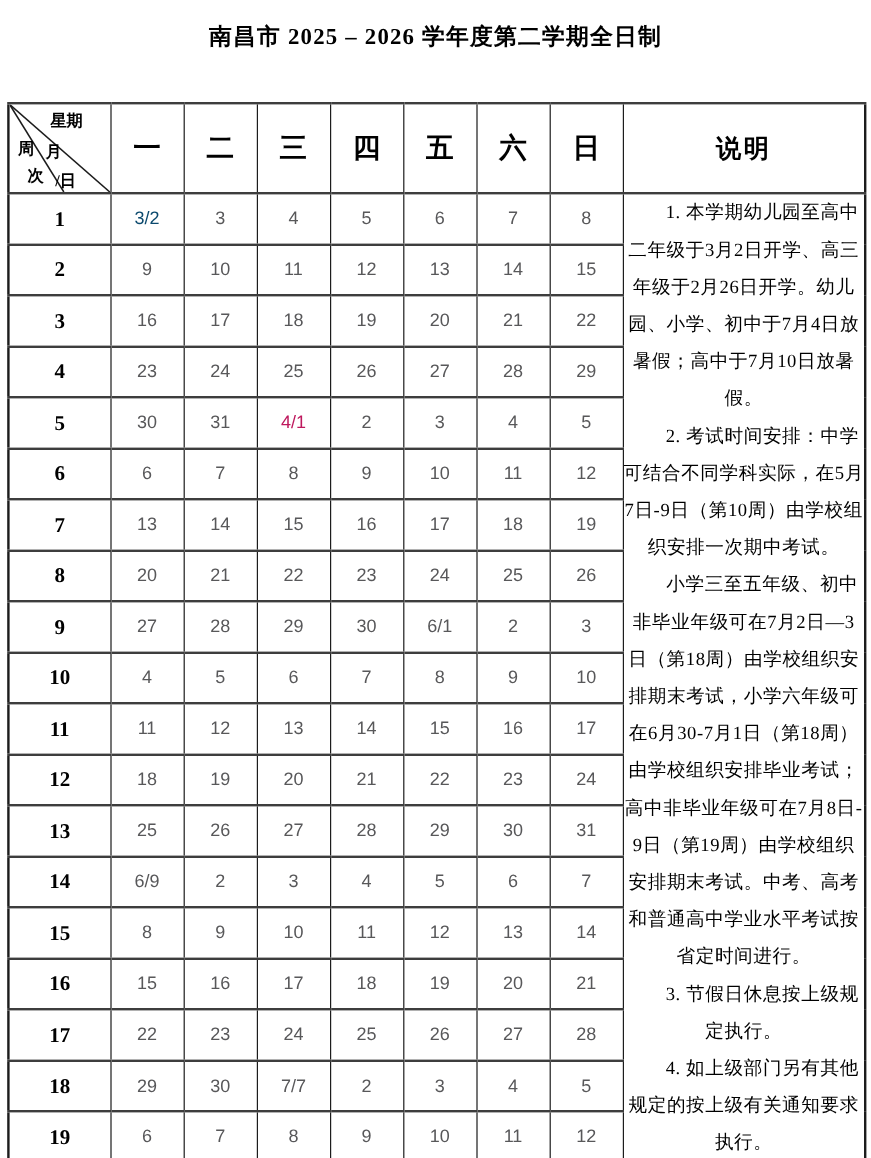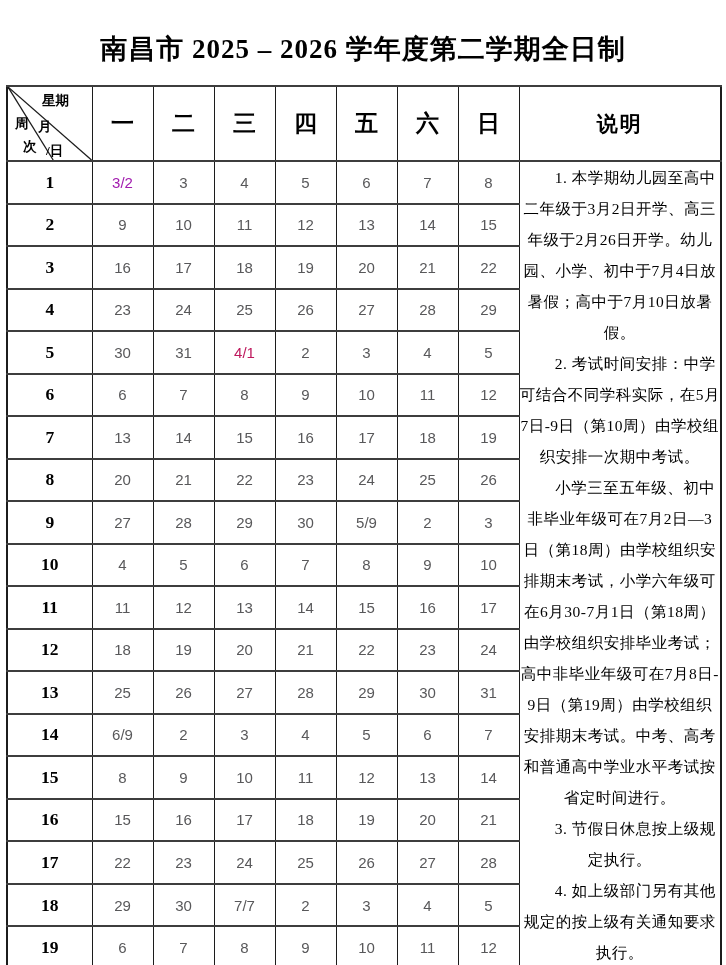--- a/index.html
+++ b/index.html
@@ -16,25 +16,24 @@
     font-family: "Liberation Serif", "DejaVu Serif", serif;
     color: #000;
   }
   .title {
     position: absolute;
     top: 16px;
     left: 0;
     width: 726px;
     text-align: center;
     font-weight: bold;
-    font-size: 27px;
+    font-size: 19px;
     line-height: 32px;
     letter-spacing: 1px;
     color: #000;
-    margin-top: 17px;
   }
   table.calendar {
     position: absolute;
     left: 6px;
     top: 85px;
     width: 714px;
     border-collapse: collapse;
     table-layout: fixed;
     border: 2px solid #1c1c1c;
   }
@@ -141,21 +140,21 @@
         <th class="day-h">四</th>
         <th class="day-h">五</th>
         <th class="day-h">六</th>
         <th class="day-h">日</th>
         <th class="notes-h">说明</th>
       </tr>
     </thead>
     <tbody>
         <tr>
           <th class="week-num">1</th>
-          <td class="date-cell" style="color: #a21caf;">3/2</td>
+          <td class="date-cell" style="color: #0c4a6e;">3/2</td>
           <td class="date-cell" style="color: rgb(88, 88, 90);">3</td>
           <td class="date-cell" style="color: rgb(88, 88, 90);">4</td>
           <td class="date-cell" style="color: rgb(88, 88, 90);">5</td>
           <td class="date-cell" style="color: rgb(88, 88, 90);">6</td>
           <td class="date-cell" style="color: rgb(88, 88, 90);">7</td>
           <td class="date-cell" style="color: rgb(88, 88, 90);">8</td>
           <td class="notes-cell" rowspan="19">
             <p>1. 本学期幼儿园至高中二年级于3月2日开学、高三年级于2月26日开学。幼儿园、小学、初中于7月4日放暑假；高中于7月10日放暑假。</p>
             <p>2. 考试时间安排：中学可结合不同学科实际，在5月7日-9日（第10周）由学校组织安排一次期中考试。</p>
             <p>小学三至五年级、初中非毕业年级可在7月2日—3日（第18周）由学校组织安排期末考试，小学六年级可在6月30-7月1日（第18周）由学校组织安排毕业考试；高中非毕业年级可在7月8日-9日（第19周）由学校组织安排期末考试。中考、高考和普通高中学业水平考试按省定时间进行。</p>
@@ -232,21 +231,21 @@
           <td class="date-cell" style="color: rgb(88, 88, 90);">24</td>
           <td class="date-cell" style="color: rgb(88, 88, 90);">25</td>
           <td class="date-cell" style="color: rgb(88, 88, 90);">26</td>
         </tr>
         <tr>
           <th class="week-num">9</th>
           <td class="date-cell" style="color: rgb(88, 88, 90);">27</td>
           <td class="date-cell" style="color: rgb(88, 88, 90);">28</td>
           <td class="date-cell" style="color: rgb(88, 88, 90);">29</td>
           <td class="date-cell" style="color: rgb(88, 88, 90);">30</td>
-          <td class="date-cell" style="color: rgb(88, 88, 90);">5/9</td>
+          <td class="date-cell" style="color: rgb(88, 88, 90);">6/1</td>
           <td class="date-cell" style="color: rgb(88, 88, 90);">2</td>
           <td class="date-cell" style="color: rgb(88, 88, 90);">3</td>
         </tr>
         <tr>
           <th class="week-num">10</th>
           <td class="date-cell" style="color: rgb(88, 88, 90);">4</td>
           <td class="date-cell" style="color: rgb(88, 88, 90);">5</td>
           <td class="date-cell" style="color: rgb(88, 88, 90);">6</td>
           <td class="date-cell" style="color: rgb(88, 88, 90);">7</td>
           <td class="date-cell" style="color: rgb(88, 88, 90);">8</td>

